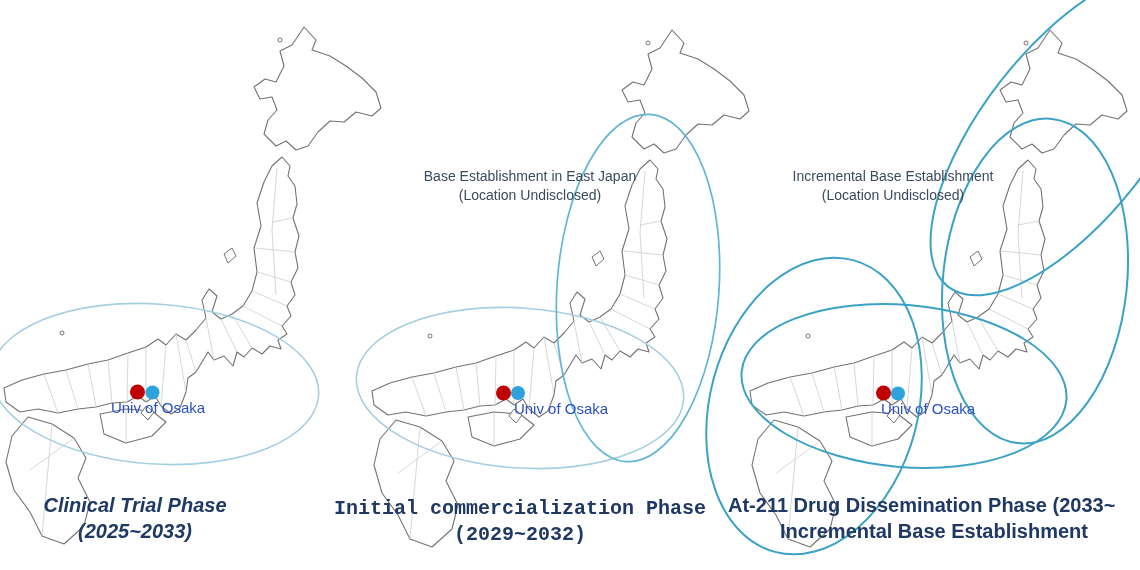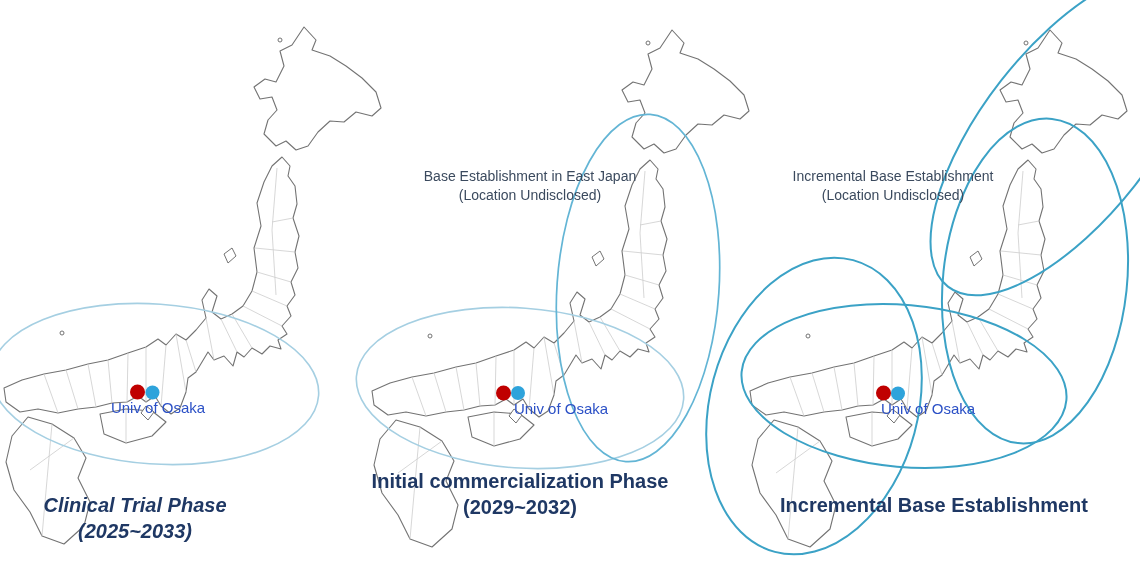--- a/index.html
+++ b/index.html
@@ -96,22 +96,23 @@
     </div>
     <div class="annotation" style="left:893px;top:167px;">
       <div>Incremental Base Establishment</div>
       <div>(Location Undisclosed)</div>
     </div>
 
     <div class="caption" style="left:135px;top:492px;font-style:italic;">
       <div>Clinical Trial Phase</div>
       <div>(2025~2033)</div>
     </div>
-    <div class="caption" style="left:520px;top:468px;">
+    <div class="caption" style="left:520px;top:496px;font-family:Liberation Mono, monospace;">
       <div>Initial commercialization Phase</div>
       <div>(2029~2032)</div>
     </div>
     <div class="caption3" style="left:728px;top:492px;">
+      <div class="l1">At-211 Drug Dissemination Phase (2033~</div>
       <div class="l2">Incremental Base Establishment</div>
     </div>
 
   </div>
 </div>
 
 </body></html>

